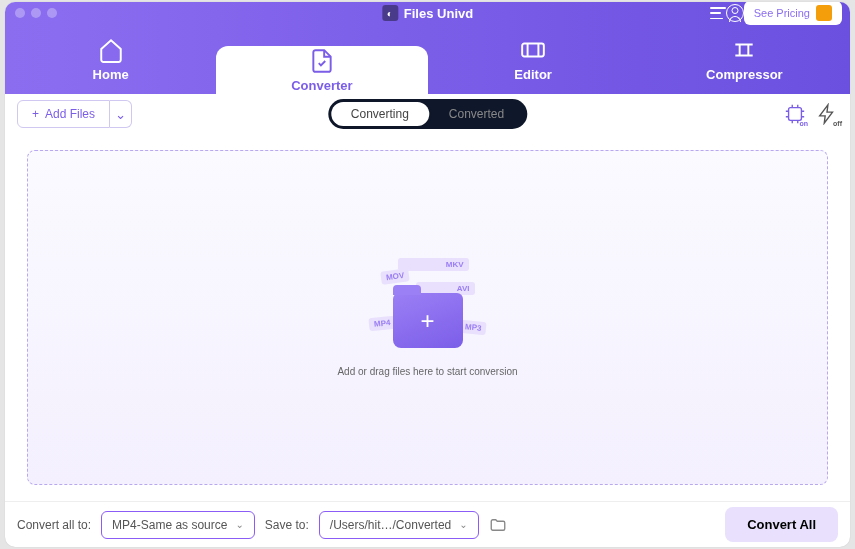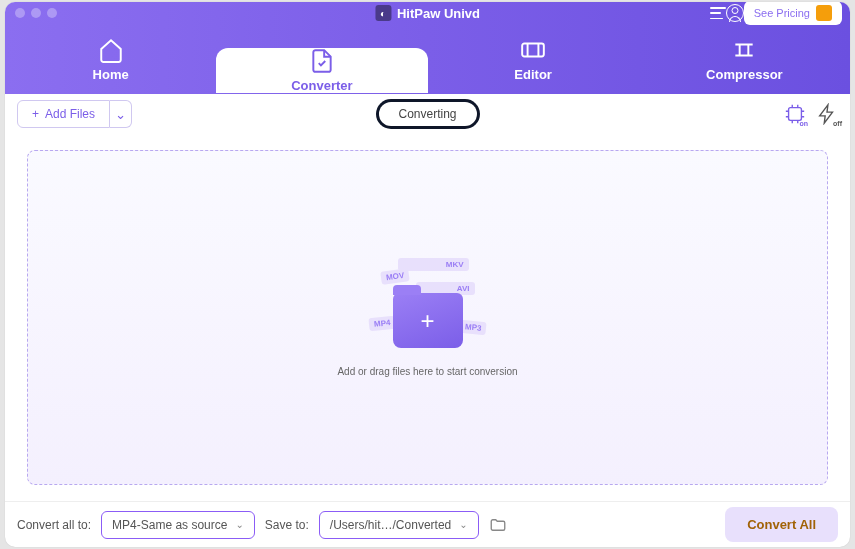--- a/index.html
+++ b/index.html
@@ -17,21 +17,21 @@
 .menu-icon span { height: 1.5px; background: #fff; border-radius: 1px; }
 .menu-icon span:nth-child(2){ width: 70%; }
 .menu-icon span:nth-child(3){ width: 85%; }
 .user-icon { width: 18px; height: 18px; border: 1.5px solid #fff; border-radius: 50%; position: relative; cursor: pointer; }
 .user-icon::before { content:''; position:absolute; top:2px; left:50%; transform:translateX(-50%); width:5px; height:5px; border:1.5px solid #fff; border-radius:50%; }
 .user-icon::after { content:''; position:absolute; bottom:-1px; left:50%; transform:translateX(-50%); width:10px; height:5px; border:1.5px solid #fff; border-bottom:none; border-radius:6px 6px 0 0; }
 .pricing-btn { background: #fff; border-radius: 6px; padding: 4px 10px; font-size: 11px; color: #8b6ef0; font-weight: 500; display:flex; align-items:center; gap:6px; cursor:pointer; border:none; }
 .pricing-btn .flame { width:16px; height:16px; background:#f59e0b; border-radius:3px; }
 
 
-.nav { height: 70px; background: linear-gradient(90deg, #8b6ef0 0%, #7b5ee8 50%, #6b50e0 100%); display: flex; align-items: center; }
+.nav { height: 70px; background: linear-gradient(90deg, #8b6ef0 0%, #7b5ee8 50%, #6b50e0 100%); display: flex; }
 .nav-item { flex: 1; display: flex; flex-direction: column; align-items: center; justify-content: center; gap: 4px; color: #fff; font-size: 13px; font-weight: 600; cursor: pointer; position: relative; }
 .nav-item.active { background: #fff; color: #7b5ee8; border-radius: 12px 12px 0 0; margin-top: 22px; }
 .nav-icon { width: 26px; height: 26px; display: flex; align-items: center; justify-content: center; }
 
 
 .toolbar { height: 40px; display: flex; align-items: center; padding: 0 12px; position: relative; }
 .add-group { display: flex; }
 .add-btn { border: 1px solid #d0c8f0; background: #fff; color: #7b5ee8; padding: 6px 14px; font-size: 12px; border-radius: 6px 0 0 6px; display: flex; align-items: center; gap: 6px; cursor: pointer; }
 .add-dd { border: 1px solid #d0c8f0; border-left: none; background: #fff; width: 22px; border-radius: 0 6px 6px 0; display:flex; align-items:center; justify-content:center; color:#7b5ee8; cursor:pointer; }
 .seg { position:absolute; left:50%; transform:translateX(-50%); background:#0f172a; border-radius: 16px; padding:3px; display:flex; }
@@ -55,36 +55,36 @@
 .chip.mp4 { bottom:18px; left:-4px; transform:rotate(-6deg); }
 .chip.mp3 { bottom:14px; right:-4px; transform:rotate(6deg); }
 .dz-text { color:#666; font-size:10px; }
 
 
 .footer { height: 46px; border-top:1px solid #eee; display:flex; align-items:center; padding: 0 12px; gap: 10px; }
 .ft-label { font-size:12px; color:#555; }
 .select { border:1px solid #8b5cf6; border-radius:6px; padding:6px 10px; font-size:12px; color:#555; background:#fff; display:flex; align-items:center; gap:8px; cursor:pointer; min-width:130px; justify-content:space-between; }
 .chev { font-size:10px; color:#888; }
 .folder-icon { width:18px; height:18px; cursor:pointer; color:#888; }
-.convert-btn { margin-left:auto; background:#e8e0fc; color:#a16207; border:none; padding:10px 22px; border-radius:8px; font-size:13px; font-weight:600; cursor:pointer; }
+.convert-btn { margin-left:auto; background:#e8e0fc; color:#000000; border:none; padding:10px 22px; border-radius:8px; font-size:13px; font-weight:600; cursor:pointer; }
 </style>
 </head>
 <body>
 
 <div class="window">
 
   <div class="titlebar">
     <div class="traffic-lights">
       <div class="light"></div>
       <div class="light"></div>
       <div class="light"></div>
     </div>
     <div class="title-center">
       <div class="logo">◐</div>
-      <span>HitPaw Univd</span>
+      <span>Files Univd</span>
     </div>
     <div class="title-right">
       <div class="menu-icon">
           <span></span>
           <span></span>
           <span></span>
         </div>
       <div class="user-icon"></div>
       <button class="pricing-btn">
         <span>See Pricing</span>
@@ -136,20 +136,21 @@
       <button class="add-btn">
         <span>+</span>
         <span>Add Files</span>
       </button>
       <button class="add-dd">
         <span>⌄</span>
       </button>
     </div>
     <div class="seg">
       <button class="seg-btn active">Converting</button>
+      <button class="seg-btn">Converted</button>
     </div>
     <div class="toolbar-right">
       <div class="hw-icon">
         <svg viewBox="0 0 24 24" fill="none" stroke="#7b5ee8" stroke-width="1.5">
             <rect x="5" y="5" width="14" height="14" rx="2"></rect>
             <path d="M9 2v3M15 2v3M9 19v3M15 19v3M2 9h3M2 15h3M19 9h3M19 15h3"></path>
           </svg>
         <span style="position:absolute;bottom:-2px;right:-2px;font-size:7px;color:#7b5ee8;font-weight:700">on</span>
       </div>
       <div class="hw-icon">

